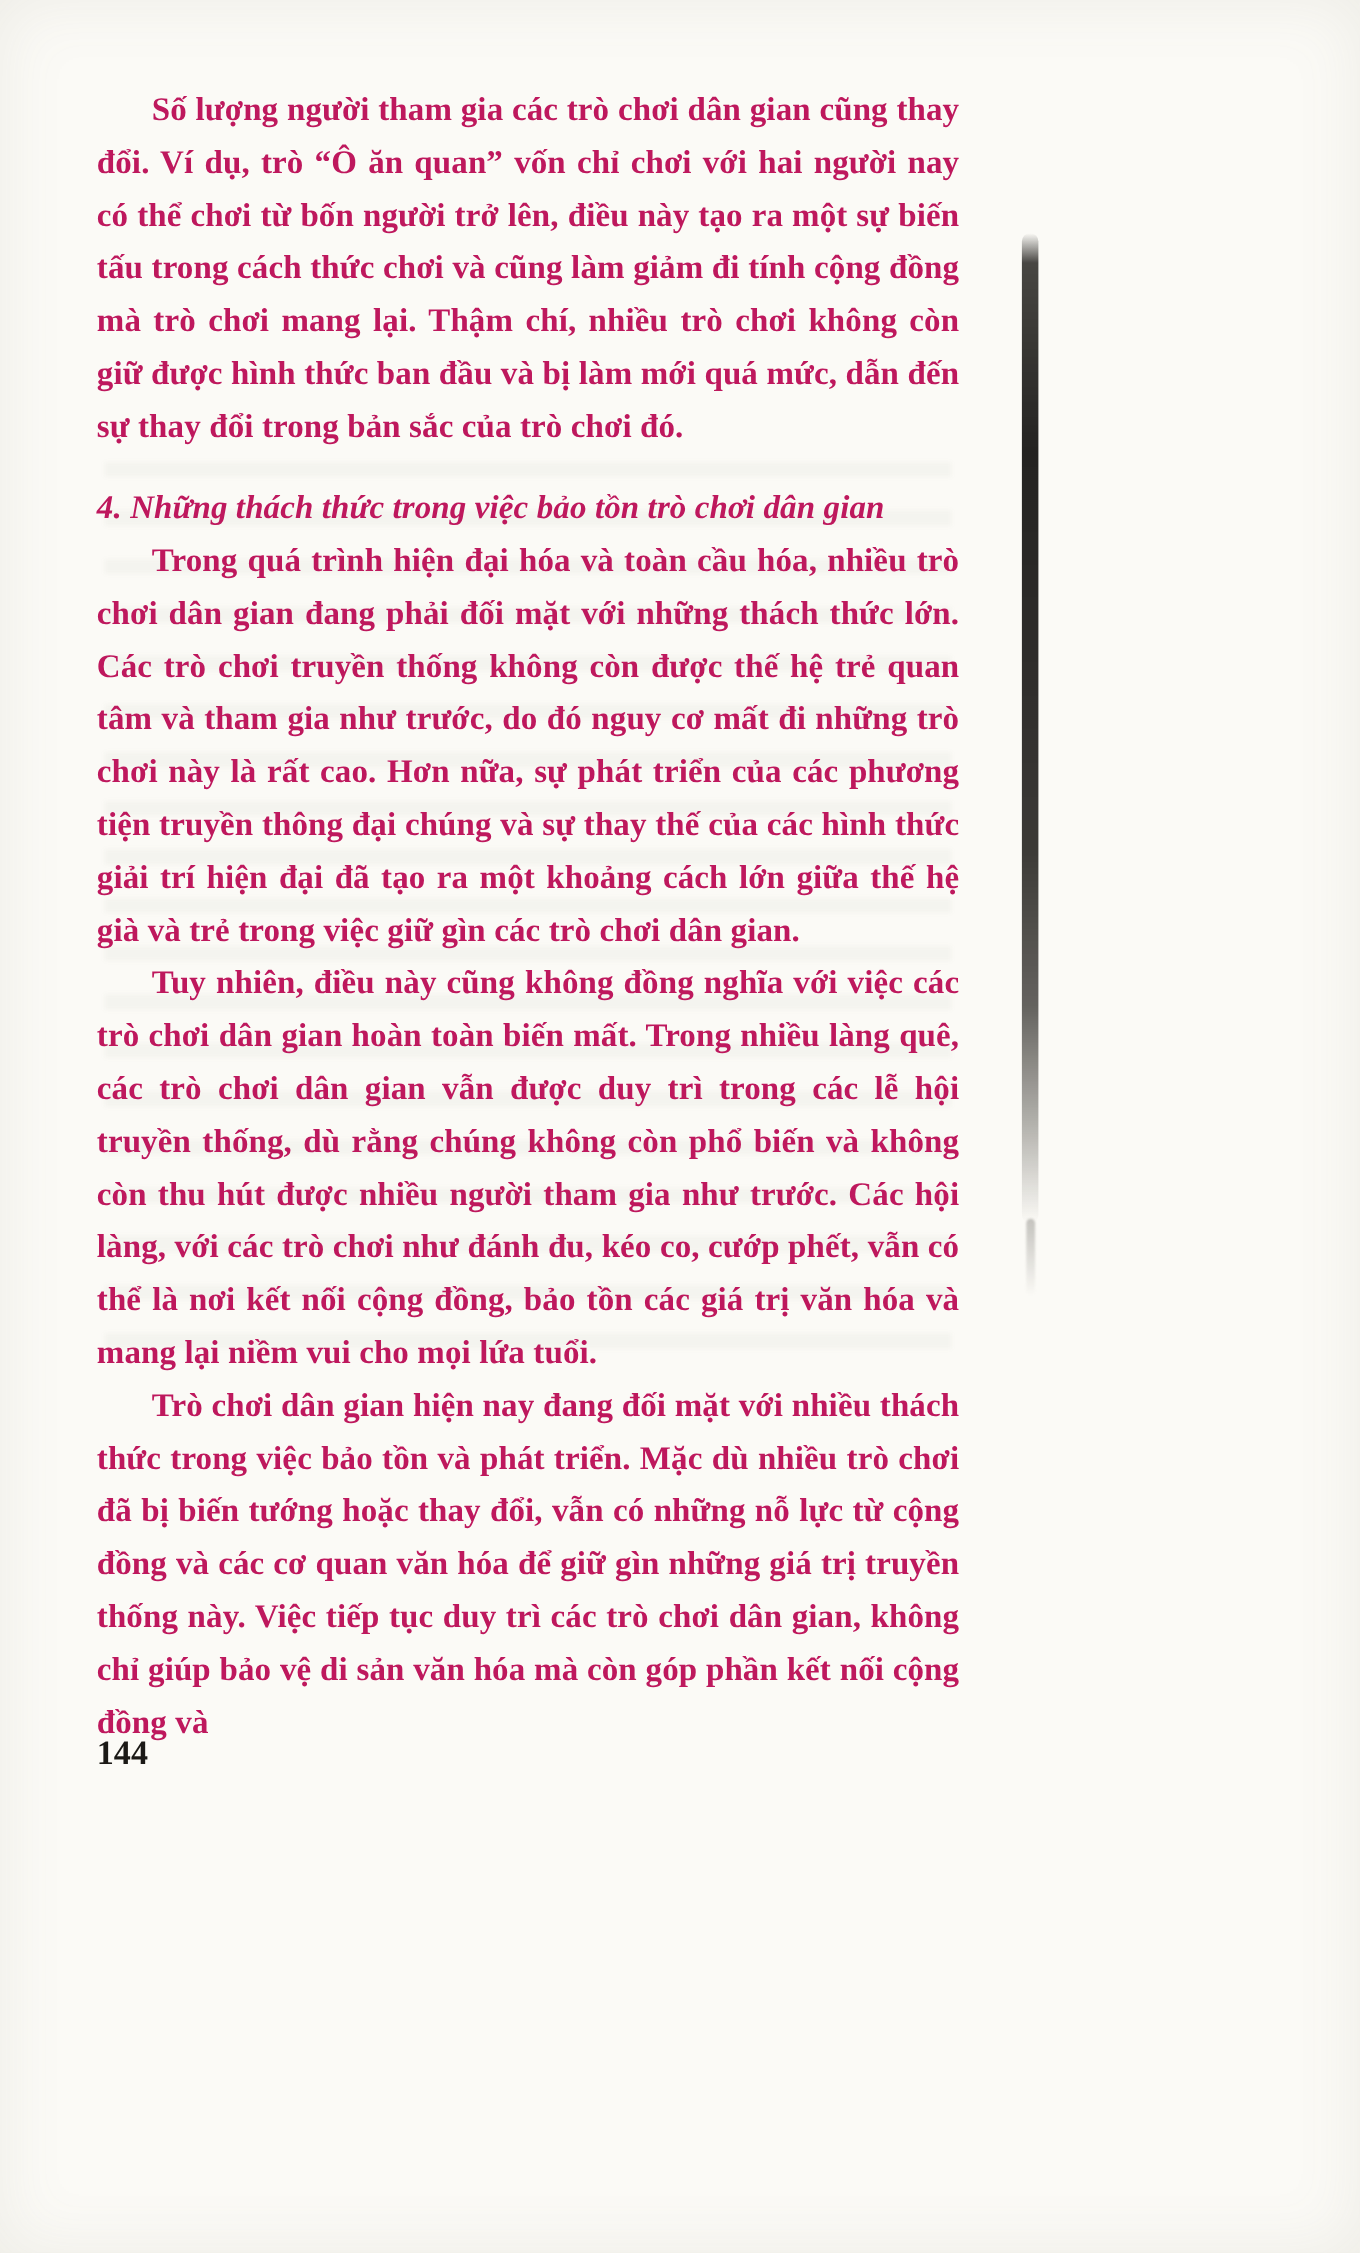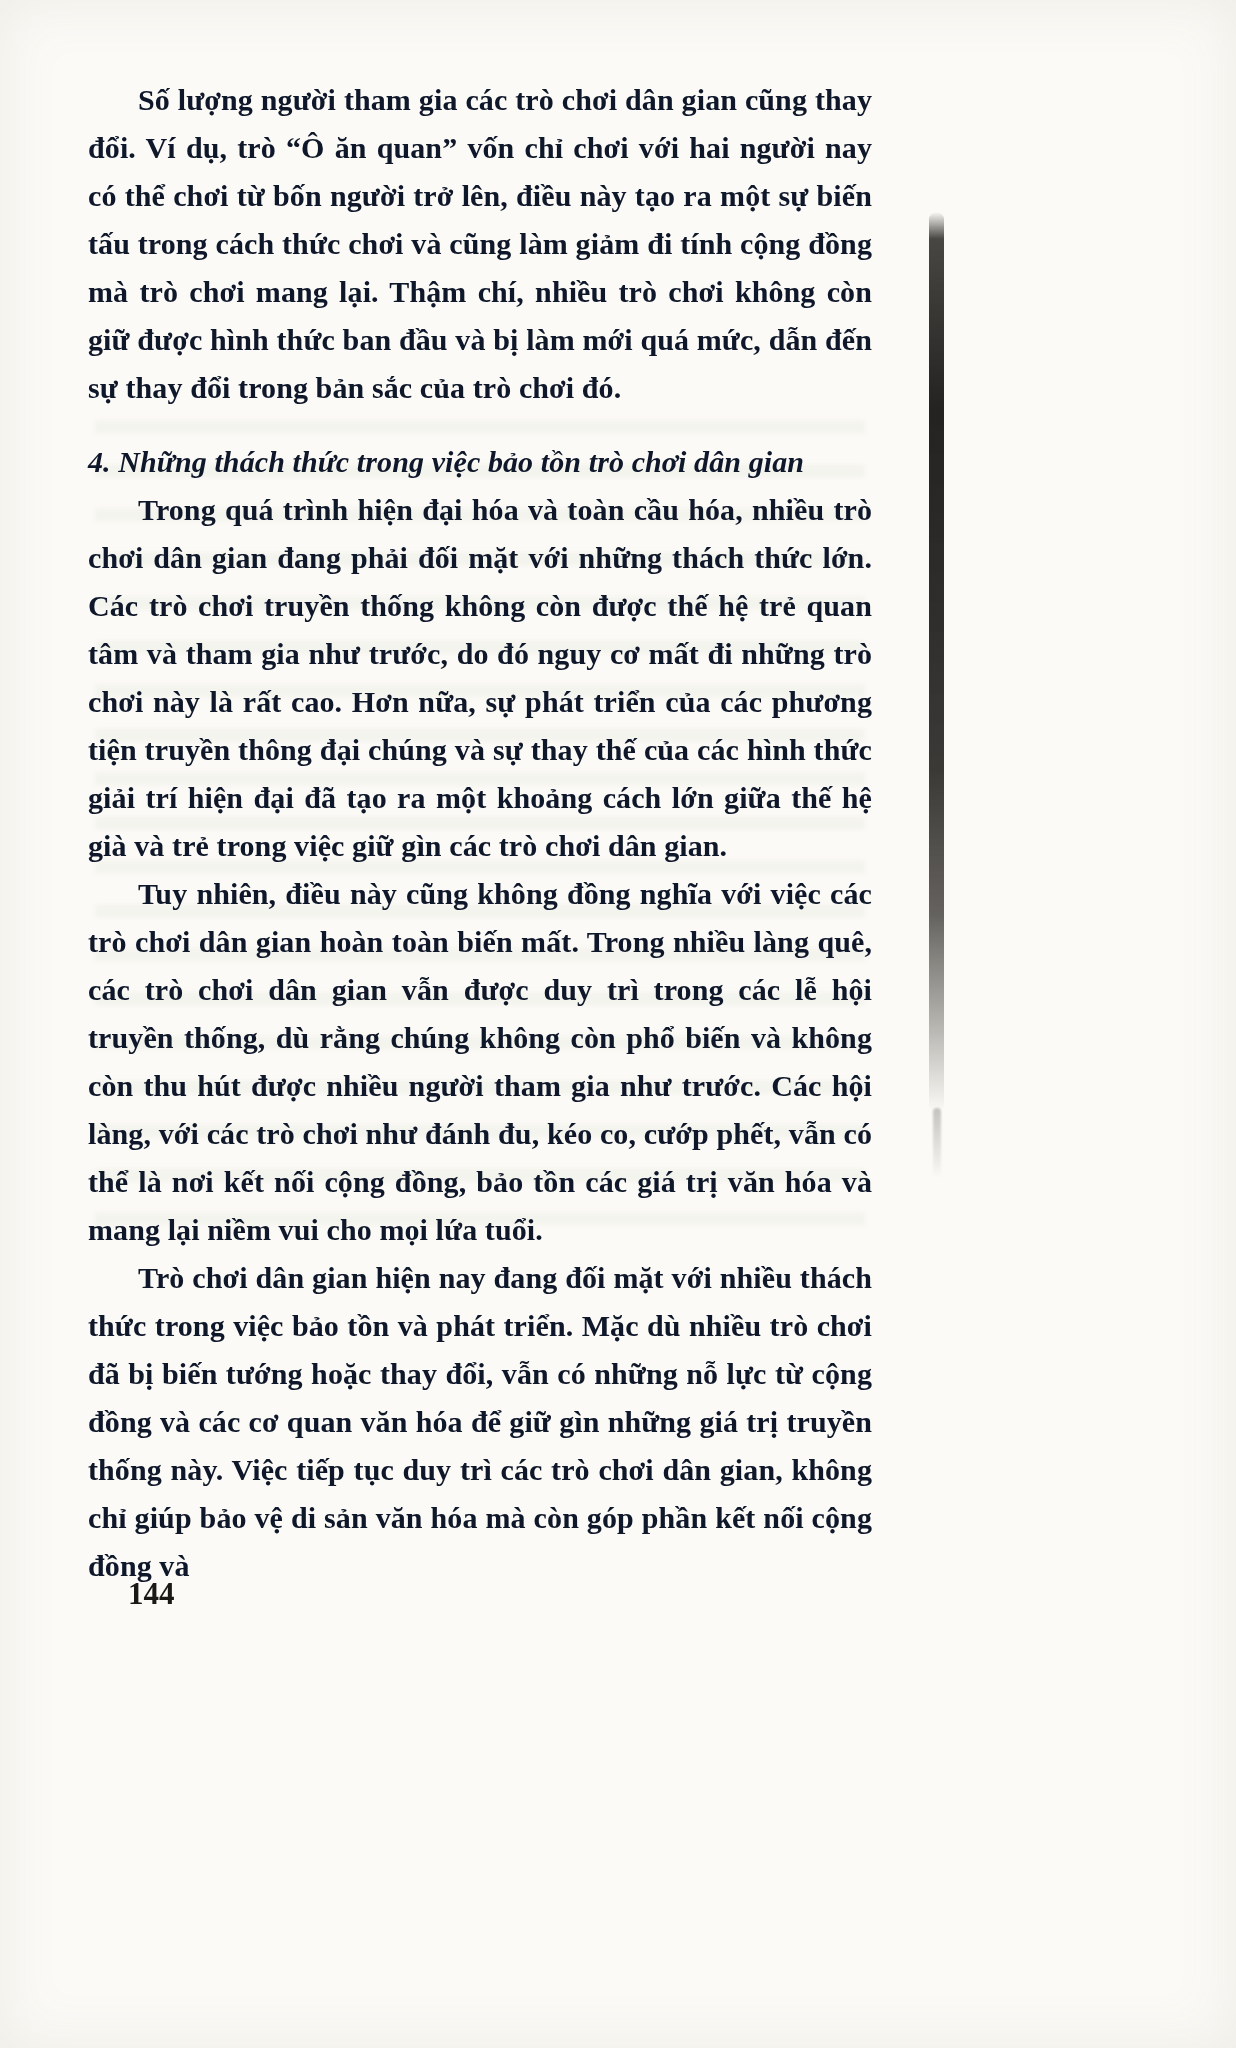--- a/index.html
+++ b/index.html
@@ -32,21 +32,21 @@
       rgba(110, 120, 100, 0.045) 30px 44px
     );
     filter: blur(2px);
     pointer-events: none;
   }
   .content {
     position: absolute;
     left: 88px;
     top: 76px;
     width: 784px;
-    color: #0f172a;
+    color: #be185d;
     font-size: 30px;
     line-height: 48px;
     font-weight: 600;
     text-align: justify;
     letter-spacing: 0.1px;
   }
   .para {
     margin: 0;
     text-indent: 50px;
   }
@@ -59,21 +59,20 @@
     text-align: left;
     font-style: italic;
   }
   .page-number {
     position: absolute;
     left: 88px;
     top: 1576px;
     font-size: 31px;
     font-weight: 600;
     color: #1b1916;
-    margin-left: 40px;
   }
   .scan-bar {
     position: absolute;
     left: 929px;
     top: 212px;
     width: 15px;
     height: 900px;
     border-radius: 8px;
     background: linear-gradient(
       to bottom,

